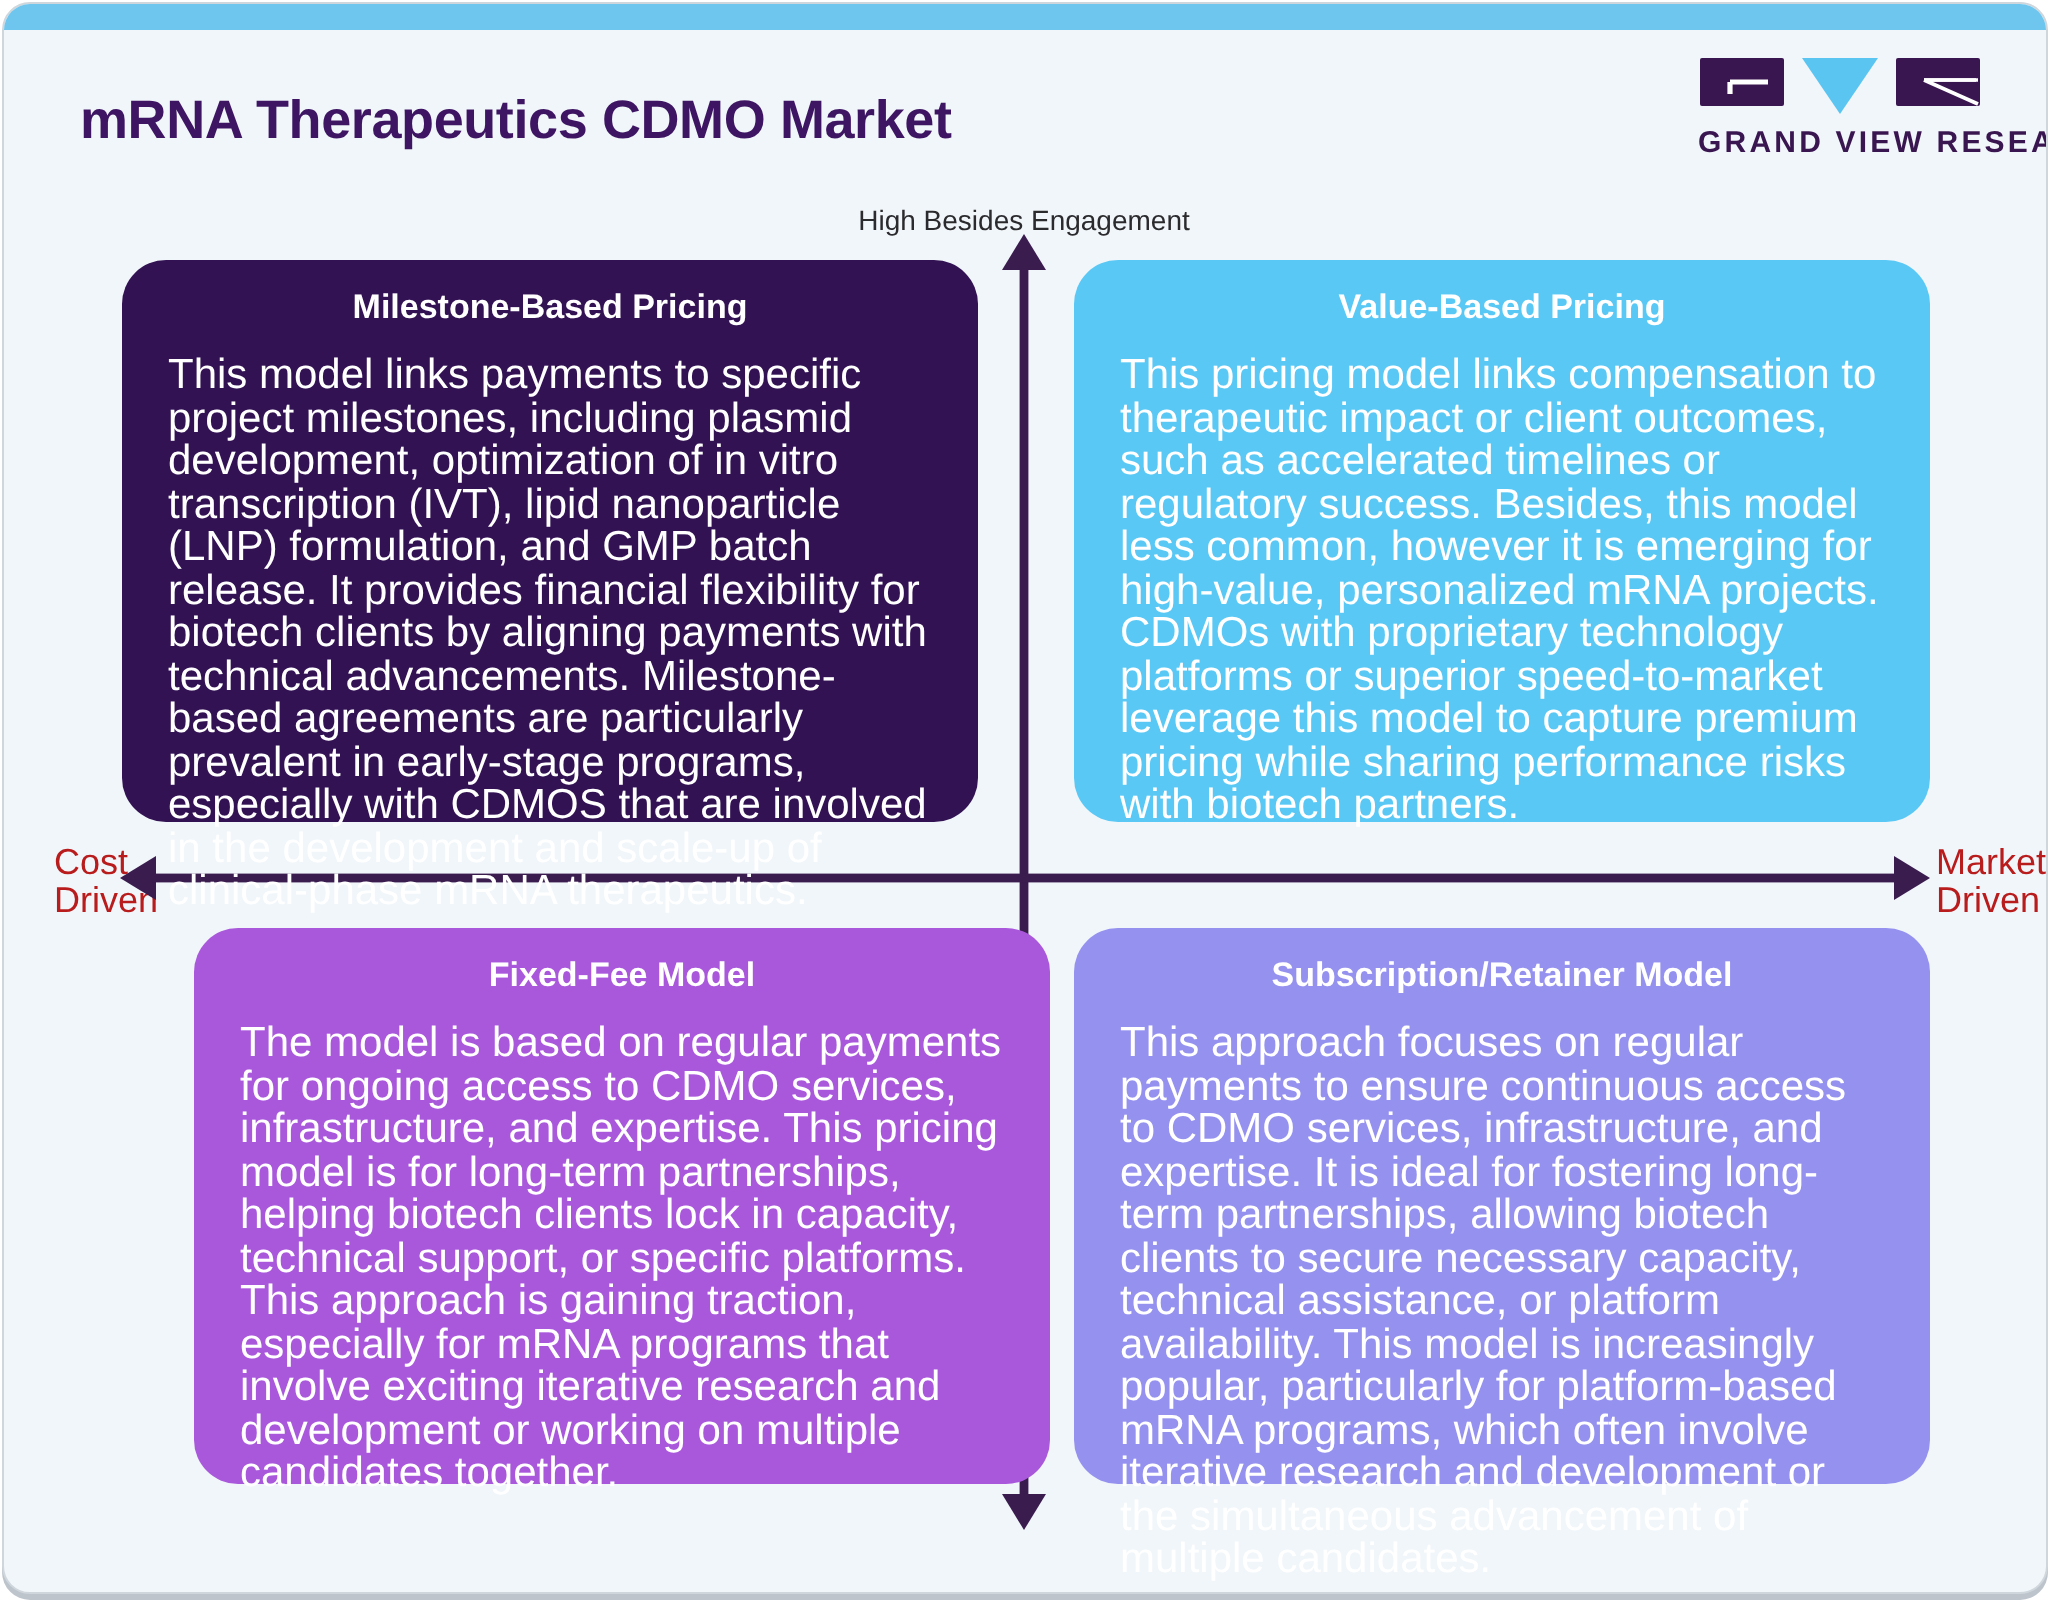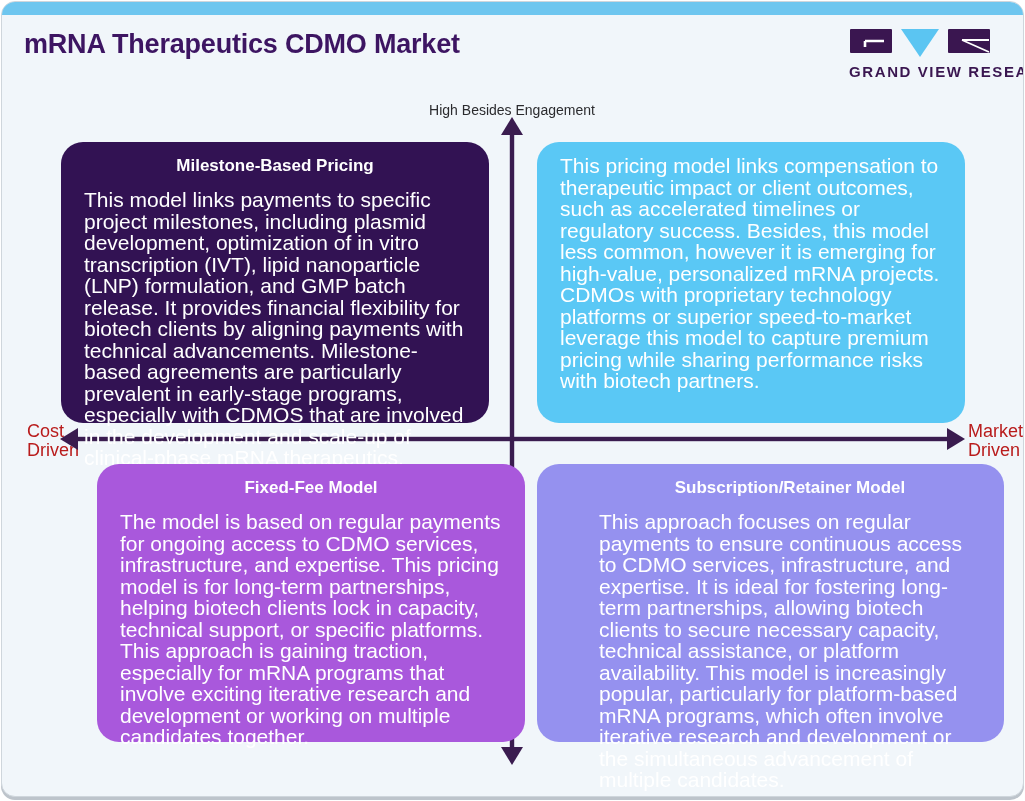--- a/index.html
+++ b/index.html
@@ -10,21 +10,21 @@
   }
   .card{
     position:absolute;left:1px;top:1px;width:1021px;height:794px;
     background:#F1F6FA;border:1px solid #cfd6dc;border-radius:14px;
     box-shadow:0 3px 0 #bdc4cb;overflow:hidden;
   }
   .topbar{
     position:absolute;left:0;top:0;width:100%;height:13px;
   }
   .page-title{
-    position:absolute;left:22px;top:27px;margin:0;
+    position:absolute;left:22px;top:27px;margin:16px;
     font-size:27px;font-weight:bold;letter-spacing:-0.2px;
   }
   .page-subtitle{
     position:absolute;left:23px;top:61px;margin:0;
     font-size:19px;font-weight:normal;
   }
   .logo{
     position:absolute;right:32px;top:26px;width:142px;text-align:center;
   }
   .logo svg{display:block;margin:0 auto;}
@@ -38,21 +38,21 @@
   }
   .axis-side-label{
     position:absolute;font-size:18px;color:#b91c1c;line-height:19px;
   }
   .axis-label-left{left:25px;top:420px;}
   .axis-label-right{left:966px;top:420px;}
   .axis-svg{position:absolute;}
   .quadrant{
     position:absolute;width:428px;border-radius:22px;color:#ffffff;
   }
-  .q-top{top:140px;height:281px;}
+  .q-top{top:128px;height:281px;}
   .q-bottom{top:462px;height:278px;}
   .q-left{left:59px;}
   .q-right{left:535px;}
   .quadrant h2{
     margin:14px 24px 0 24px;text-align:center;
     font-size:17px;font-weight:bold;
   }
   .quadrant p{
     margin:13px 22px 0 23px;font-size:21px;line-height:21.5px;
     font-weight:normal;
@@ -103,26 +103,27 @@
     <rect class="axis-shape" x="16" y="11.8" width="873" height="4.4" fill="#3A1C4F"></rect>
     <polygon class="axis-shape" points="905,14 887,3 887,25" fill="#3A1C4F"></polygon>
   </svg>
 
   <div class="quadrant q-top q-left" style="background: rgb(50, 18, 83); color: rgb(255, 255, 255);">
     <h2>Milestone-Based Pricing</h2>
     <p>This model links payments to specific project milestones, including plasmid development, optimization of in vitro transcription (IVT), lipid nanoparticle (LNP) formulation, and GMP batch release. It provides financial flexibility for biotech clients by aligning payments with technical advancements. Milestone-based agreements are particularly prevalent in early-stage programs, especially with CDMOS that are involved in the development and scale-up of clinical-phase mRNA therapeutics.</p>
   </div>
 
   <div class="quadrant q-top q-right" style="background: rgb(90, 200, 245); color: rgb(255, 255, 255);">
+    <h2>Value-Based Pricing</h2>
     <p>This pricing model links compensation to therapeutic impact or client outcomes, such as accelerated timelines or regulatory success. Besides, this model less common, however it is emerging for high-value, personalized mRNA projects. CDMOs with proprietary technology platforms or superior speed-to-market leverage this model to capture premium pricing while sharing performance risks with biotech partners.</p>
   </div>
 
   <div class="quadrant q-bottom q-left" style="background: rgb(169, 88, 220); color: rgb(255, 255, 255); margin-left: 36px;">
     <h2>Fixed-Fee Model</h2>
     <p>The model is based on regular payments for ongoing access to CDMO services, infrastructure, and expertise. This pricing model is for long-term partnerships, helping biotech clients lock in capacity, technical support, or specific platforms. This approach is gaining traction, especially for mRNA programs that involve exciting iterative research and development or working on multiple candidates together.</p>
   </div>
 
-  <div class="quadrant q-bottom q-right" style="background: rgb(149, 145, 239); color: rgb(255, 255, 255); padding-left: 39px;">
+  <div class="quadrant q-bottom q-right" style="background: rgb(149, 145, 239); color: rgb(255, 255, 255);">
     <h2>Subscription/Retainer Model</h2>
     <p>This approach focuses on regular payments to ensure continuous access to CDMO services, infrastructure, and expertise. It is ideal for fostering long-term partnerships, allowing biotech clients to secure necessary capacity, technical assistance, or platform availability. This model is increasingly popular, particularly for platform-based mRNA programs, which often involve iterative research and development or the simultaneous advancement of multiple candidates.</p>
   </div>
 
 </div>
 
 </body></html>

